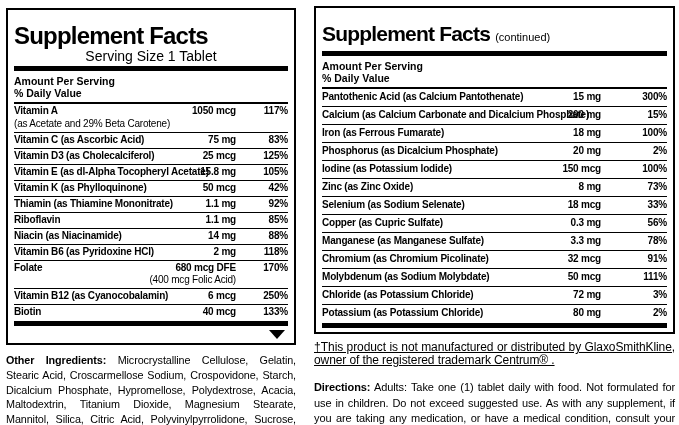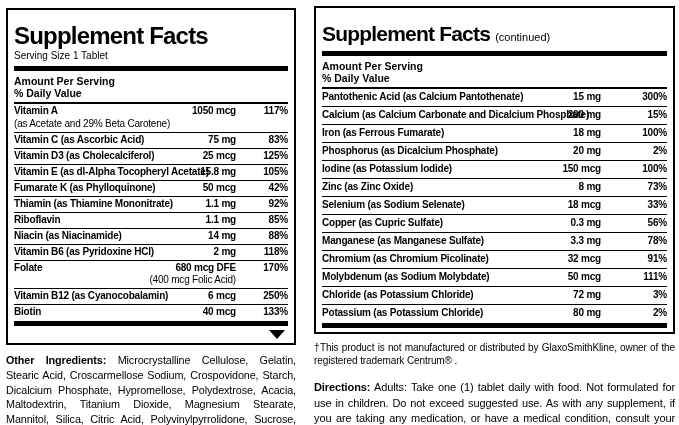--- a/index.html
+++ b/index.html
@@ -23,21 +23,21 @@
   }
   .panel-title {
     font-size: 24px;
     font-weight: bold;
     letter-spacing: -0.8px;
     line-height: 26px;
     white-space: nowrap;
   }
   .rp .panel-title { font-size: 21px; line-height: 26px; }
   .title-suffix { font-size: 11px; font-weight: normal; letter-spacing: 0; }
-  .serving { font-size: 10px; line-height: 14px; padding-bottom: 2px; }
+  .serving { font-size: 14px; line-height: 14px; padding-bottom: 2px; text-align: center; }
 
   .bar { height: 5px; background: #000; margin: 1px 0; }
   .bar-bottom { margin-bottom: 2px; }
 
   .hdr {
     display: flex;
     justify-content: space-between;
     align-items: baseline;
     font-weight: bold;
     font-size: 10.5px;
@@ -72,21 +72,21 @@
     width: 0; height: 0;
     border-left: 8px solid transparent;
     border-right: 8px solid transparent;
     border-top: 9px solid #000;
     display: inline-block;
   }
 
   .para { text-align: justify; letter-spacing: -0.1px; }
   .para b { font-weight: bold; }
   .oi  { margin-top: 8px;  font-size: 10.8px; line-height: 14.8px; }
-  .fn  { margin-top: 7px;  font-size: 10px;   line-height: 13px; }
+  .fn  { margin-top: 7px;  font-size: 12px;   line-height: 13px; text-decoration: underline; }
   .dir { margin-top: 13px; font-size: 11px;   line-height: 15.5px; }
 </style>
 </head>
 <body>
 
 <div class="col col-left">
   <section class="panel lp">
     <div class="panel-title">Supplement Facts</div>
     <div class="serving">Serving Size 1 Tablet</div>
     <div class="bar"></div>
@@ -120,21 +120,21 @@
         </div>
         <div class="sf-row">
           <div class="sf-line">
             <span class="sf-name">Vitamin E (as dl-Alpha Tocopheryl Acetate)</span>
             <span class="sf-amt">15.8 mg</span>
             <span class="sf-dv">105%</span>
           </div>
         </div>
         <div class="sf-row">
           <div class="sf-line">
-            <span class="sf-name">Fumarate K (as Phylloquinone)</span>
+            <span class="sf-name">Vitamin K (as Phylloquinone)</span>
             <span class="sf-amt">50 mcg</span>
             <span class="sf-dv">42%</span>
           </div>
         </div>
         <div class="sf-row">
           <div class="sf-line">
             <span class="sf-name">Thiamin (as Thiamine Mononitrate)</span>
             <span class="sf-amt">1.1 mg</span>
             <span class="sf-dv">92%</span>
           </div>

